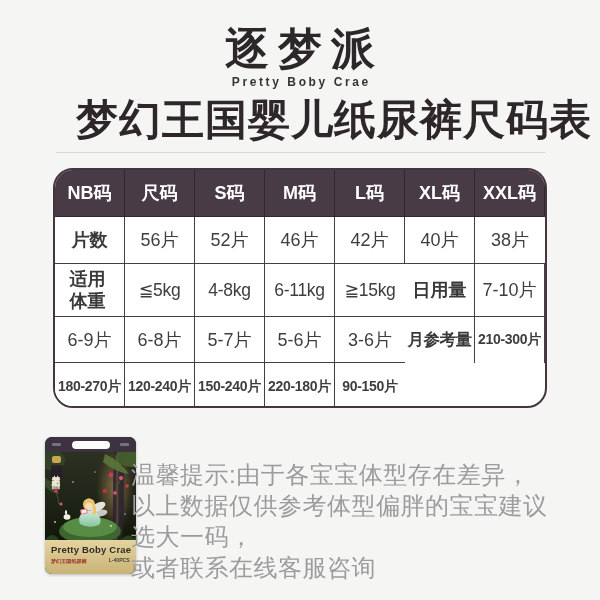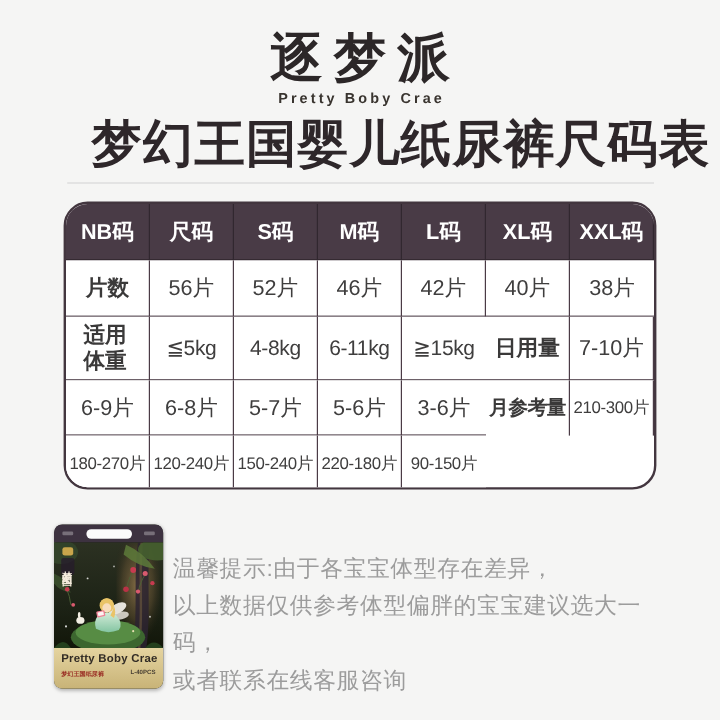--- a/index.html
+++ b/index.html
@@ -41,21 +41,21 @@
     border:2.5px solid #43363f;border-radius:20px;overflow:hidden;
     background:#ffffff;box-sizing:border-box;
   }
   .cell{
     display:flex;align-items:center;justify-content:center;
     border-right:1.5px solid #4a3b45;border-bottom:1.5px solid #4a3b45;
     background:#fff;color:#3f3e3e;font-size:18px;white-space:nowrap;
     overflow:hidden;
   }
   .cell.last-col{border-right:none;}
-  .cell.last-row{border-bottom:none;}
+  .cell.last-row{border-bottom:none;font-weight:bold;}
   .cell.th{
     background:#493b46;color:#ffffff;font-weight:700;
     border-right:1.5px solid #31272f;border-bottom:1.5px solid #31272f;
   }
   .cell.rowlabel{font-weight:700;color:#3a3939;}
   .cell.rowlabel .wrap2{
     white-space:normal;width:40px;text-align:left;line-height:1.25;
   }
   .cell.small-label{font-size:16.5px;letter-spacing:-0.5px;}
   .cell.kgval{font-size:17.5px;letter-spacing:-0.3px;}
@@ -102,22 +102,22 @@
     letter-spacing:0.2px;white-space:nowrap;
   }
   .pkg-subrow{
     margin-top:3px;display:flex;justify-content:space-between;align-items:flex-start;
   }
   .pkg-series{font-size:6px;font-weight:700;color:#9c3227;transform-origin:left top;transform:scale(0.85);white-space:nowrap;}
   .pkg-spec{font-size:6px;font-weight:700;color:#4a4134;transform-origin:right top;transform:scale(0.85);white-space:nowrap;}
 
   
   .tips{
-    position:absolute;left:144px;top:459px;width:420px;
-    font-size:19px;line-height:31px;color:#9c9c9c;letter-spacing:0.5px;
+    position:absolute;left:131px;top:459px;width:420px;
+    font-size:24px;line-height:31px;color:#9c9c9c;letter-spacing:0.5px;
   }
 </style>
 </head>
 <body>
 
 <div class="stage">
 
   <div class="logo-block">
     <div class="logo-cn">逐梦派</div>
     <div class="logo-en">Pretty Boby Crae</div>

